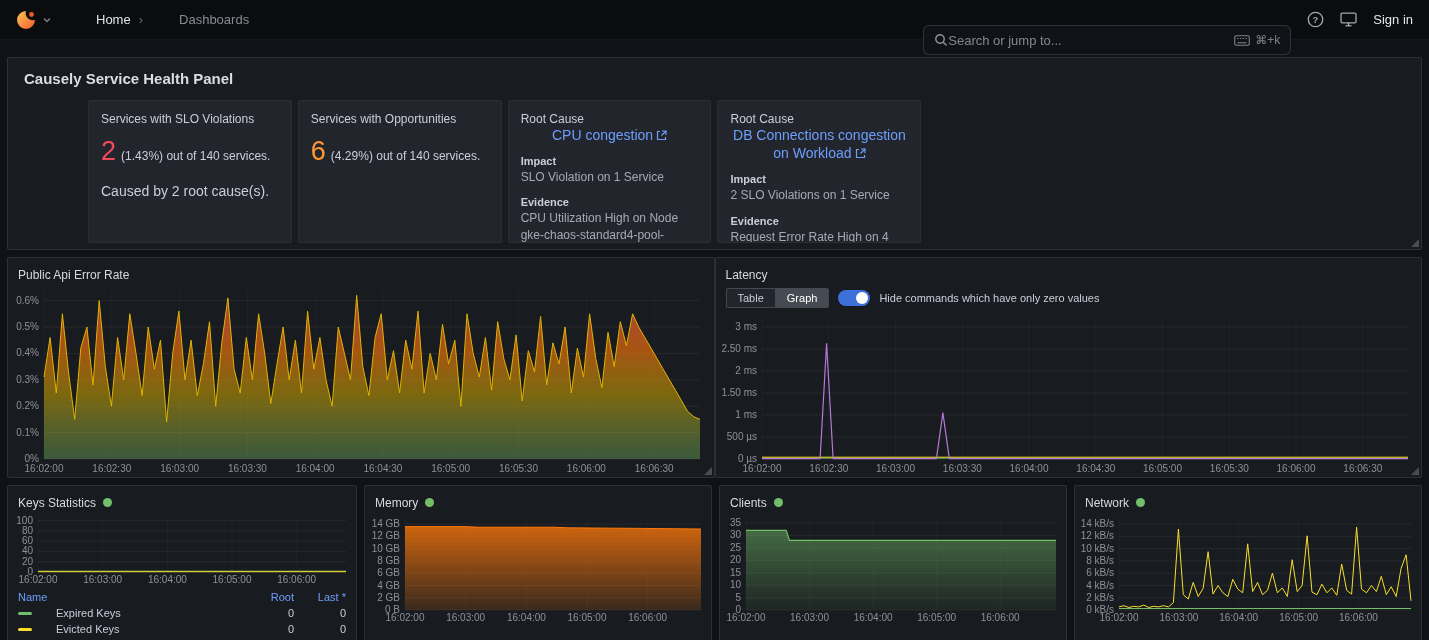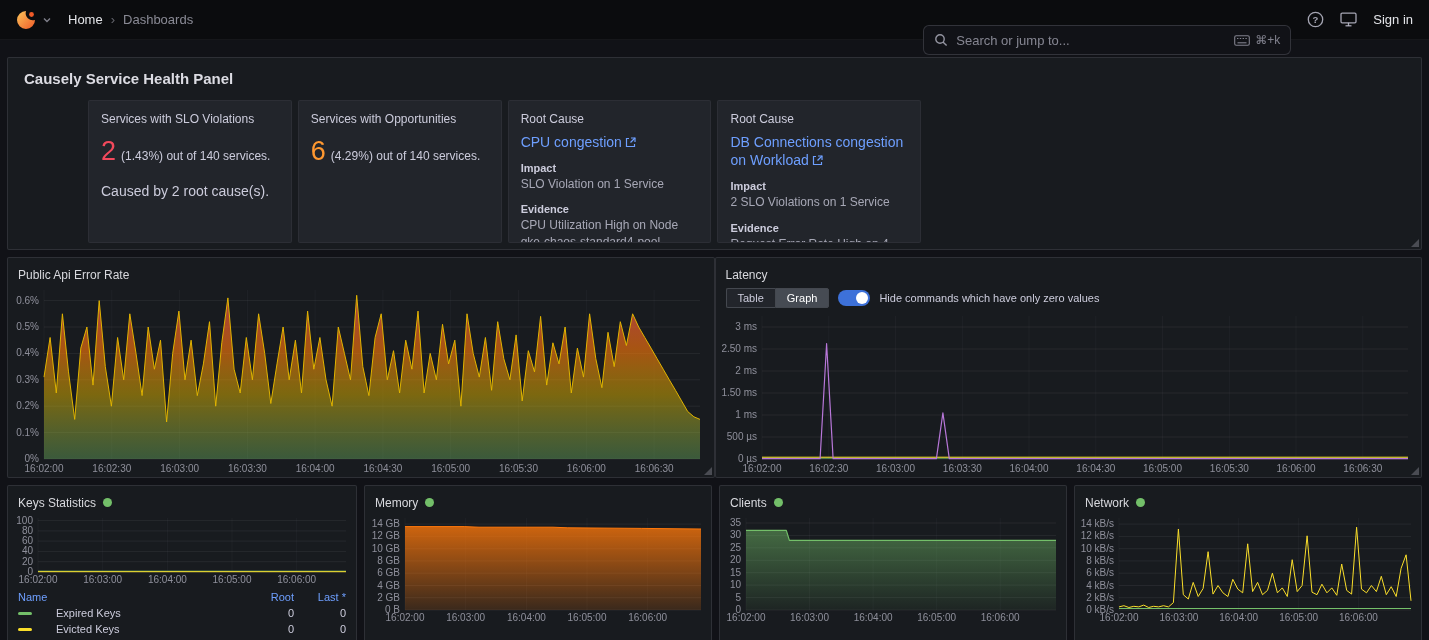--- a/index.html
+++ b/index.html
@@ -14,27 +14,27 @@
   
   .topnav {
     height: 40px; background: #0b0c0e;
     display: flex; align-items: center; padding: 0 16px;
     border-bottom: 1px solid rgba(204,204,220,0.06);
   }
   .nav-left { display: flex; align-items: center; gap: 6px; }
   .logo { display: inline-flex; cursor: pointer; }
   .chev { display: inline-flex; color: rgba(204,204,220,0.6); cursor: pointer; margin-right: 10px; }
   .crumbs { display: flex; align-items: center; gap: 8px; font-size: 13px; }
-  .crumb { text-decoration: none; cursor: pointer; }
+  .crumb { text-decoration: none; cursor: pointer; margin-left: 28px; }
   .crumb.home { color: #e3e4e8; font-weight: 500; }
   .crumb.dim { color: rgba(204,204,220,0.65); }
   .crumb-sep { color: rgba(204,204,220,0.45); font-size: 13px; }
   .nav-right { margin-left: auto; display: flex; align-items: center; gap: 16px; }
   .searchbox {
-    display: flex; align-items: center; gap: 8px;
+    display: flex; align-items: center; 
     width: 368px; height: 30px; padding: 0 10px;
     background: #111217; border: 1px solid rgba(204,204,220,0.18);
     border-radius: 6px; cursor: text; margin-top: 41px;
   }
   .searchbox .sicon { display: inline-flex; color: rgba(204,204,220,0.7); }
   .searchbox input {
     flex: 1; background: transparent; border: none; outline: none;
     color: #ccccdc; font-size: 13px; font-family: "Liberation Sans", sans-serif;
   }
   .searchbox input::placeholder { color: rgba(204,204,220,0.62); }
@@ -73,21 +73,21 @@
   .cards { margin: 13px 80px 0; display: grid; grid-template-columns: repeat(6, 1fr); gap: 6px; }
   .card {
     height: 143px; background: #22252b; border: 1px solid rgba(204,204,220,0.06);
     border-radius: 2px; padding: 11px 12px; overflow: hidden;
   }
   .card-title { font-size: 12px; color: #ccccdc; }
   .stat-line { margin-top: 12px; display: flex; align-items: baseline; gap: 5px; flex-wrap: wrap; }
   .stat-value { font-size: 27px; font-weight: 500; line-height: 1; }
   .stat-detail { font-size: 12px; color: #ccccdc; }
   .stat-note { margin-top: 18px; font-size: 14px; color: #ccccdc; }
-  .rc-link { margin-top: 7px; font-size: 14px; line-height: 1.3; color: #6e9fff; cursor: pointer; }
+  .rc-link { margin-top: 0; font-size: 14px; line-height: 1.3; color: #6e9fff; cursor: pointer; text-align: center; }
   .rc-link svg { vertical-align: -1px; margin-left: 3px; }
   .rc-label { margin-top: 11px; font-size: 11px; font-weight: 700; color: #ccccdc; }
   .rc-value { margin-top: 2px; font-size: 12px; color: rgba(204,204,220,0.78); line-height: 1.35; }
 
   
   .row2 { display: grid; grid-template-columns: 1fr 1fr; height: 221px; flex: 0 0 221px; }
   .row3 { display: grid; grid-template-columns: 350px 1fr 1fr 1fr; gap: 7px; height: 190px; flex: 0 0 190px; }
 
   
   .lat-controls { height: 26px; flex: 0 0 26px; display: flex; align-items: center; gap: 9px; padding: 2px 10px 0; }

